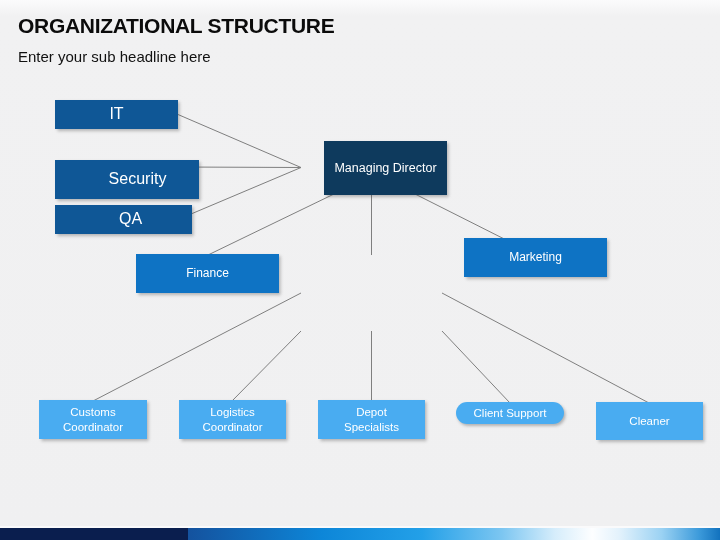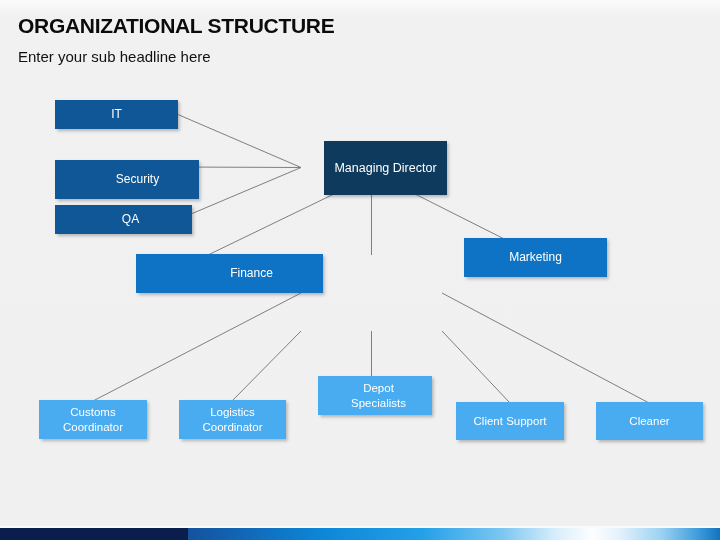--- a/index.html
+++ b/index.html
@@ -17,34 +17,34 @@
     font-size:15px;font-weight:400;color:#111;
   }
   .connectors{position:absolute;left:0;top:0;z-index:1;}
   .connectors line{stroke:#7f7f7f;stroke-width:1;}
   .node{
     position:absolute;z-index:2;display:flex;align-items:center;justify-content:center;
     text-align:center;color:#ffffff;white-space:pre-line;line-height:1.3;
     box-shadow:1.5px 2px 3px rgba(80,80,80,0.38);
   }
   .t0{background:#0E3A5D;font-size:12.5px;}
-  .t1{background:#0F5796;font-size:12px;}
+  .t1{background:#0F5796;font-size:16px;}
   .t2{background:#0E73C4;font-size:12px;}
   .t3{background:#49ACF1;font-size:11.5px;}
   #n-it{left:55px;top:100px;width:123px;height:29px;}
   #n-security{left:55px;top:160px;width:123px;height:39px;padding-left:21px;}
   #n-qa{left:55px;top:205px;width:123px;height:29px;}
   #n-md{left:300px;top:141px;width:123px;height:54px;margin-left:24px;}
-  #n-finance{left:136px;top:254px;width:143px;height:39px;padding-left:44px;}
+  #n-finance{left:136px;top:254px;width:143px;height:39px;}
   #n-how{left:300px;top:254px;width:143px;height:78px;}
   #n-marketing{left:464px;top:238px;width:143px;height:39px;}
   #n-customs{left:39px;top:400px;width:108px;height:39px;}
   #n-logistics{left:179px;top:400px;width:107px;height:39px;}
-  #n-depot{left:318px;top:376px;width:107px;height:39px;padding-left:7px;}
-  #n-client{left:456px;top:402px;width:108px;height:38px;}
+  #n-depot{left:318px;top:400px;width:107px;height:39px;}
+  #n-client{left:456px;top:402px;width:108px;height:22px;border-radius:14px;}
   #n-cleaner{left:596px;top:402px;width:107px;height:38px;}
   .footer{position:absolute;left:0;bottom:0;width:720px;height:12px;z-index:3;}
   .footer-highlight{position:absolute;left:0;bottom:12px;width:720px;height:2px;background:rgba(252,252,253,0.85);}
   .footer-navy{position:absolute;left:0;top:0;width:188px;height:12px;}
   .footer-grad{
     position:absolute;left:188px;top:0;width:532px;height:12px;
     background:linear-gradient(90deg,
       #14529E 0%, #0D86D8 25%, #23A0E8 44%, #7CC6F1 59%,
       #D6EDFB 69%, #FDFEFF 76%, #E3F2FC 81%, #9BD2F3 89%,
       #3D9BDB 96%, #1272BE 100%);

